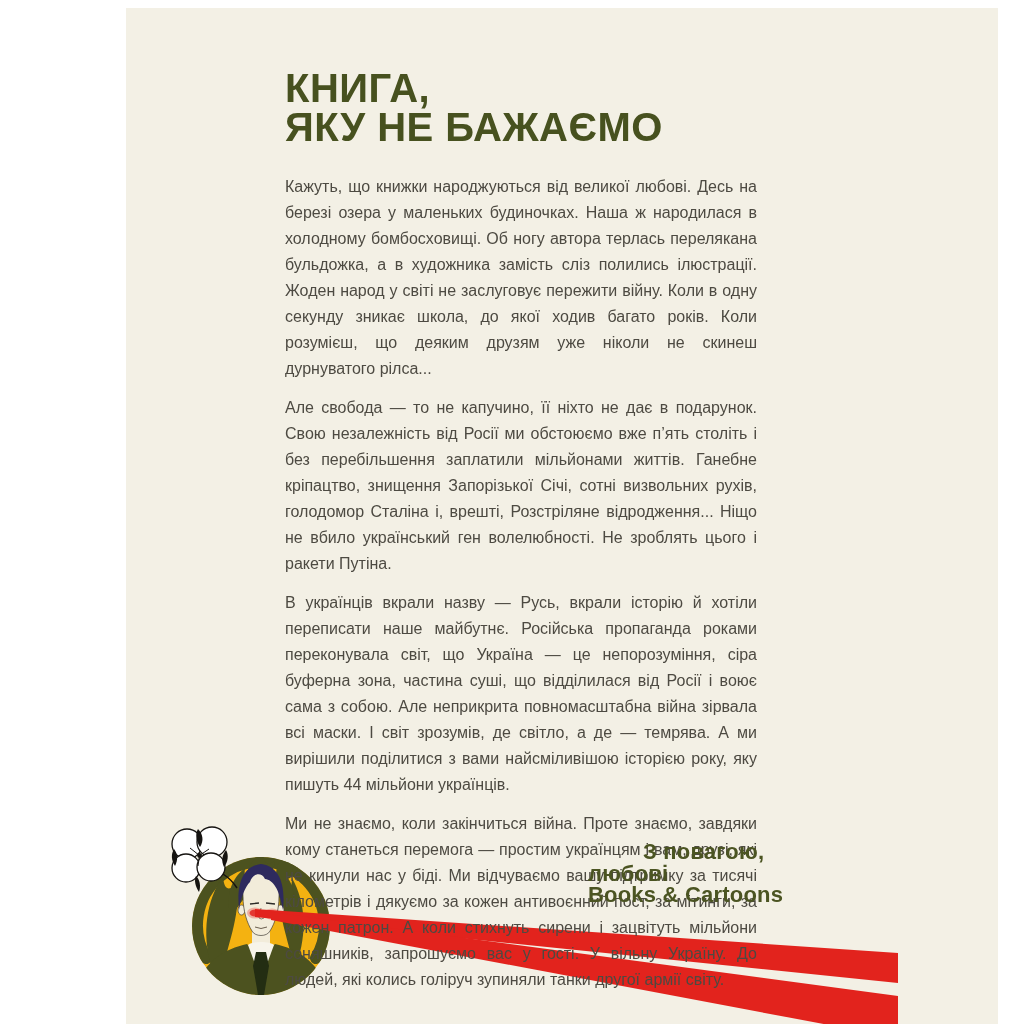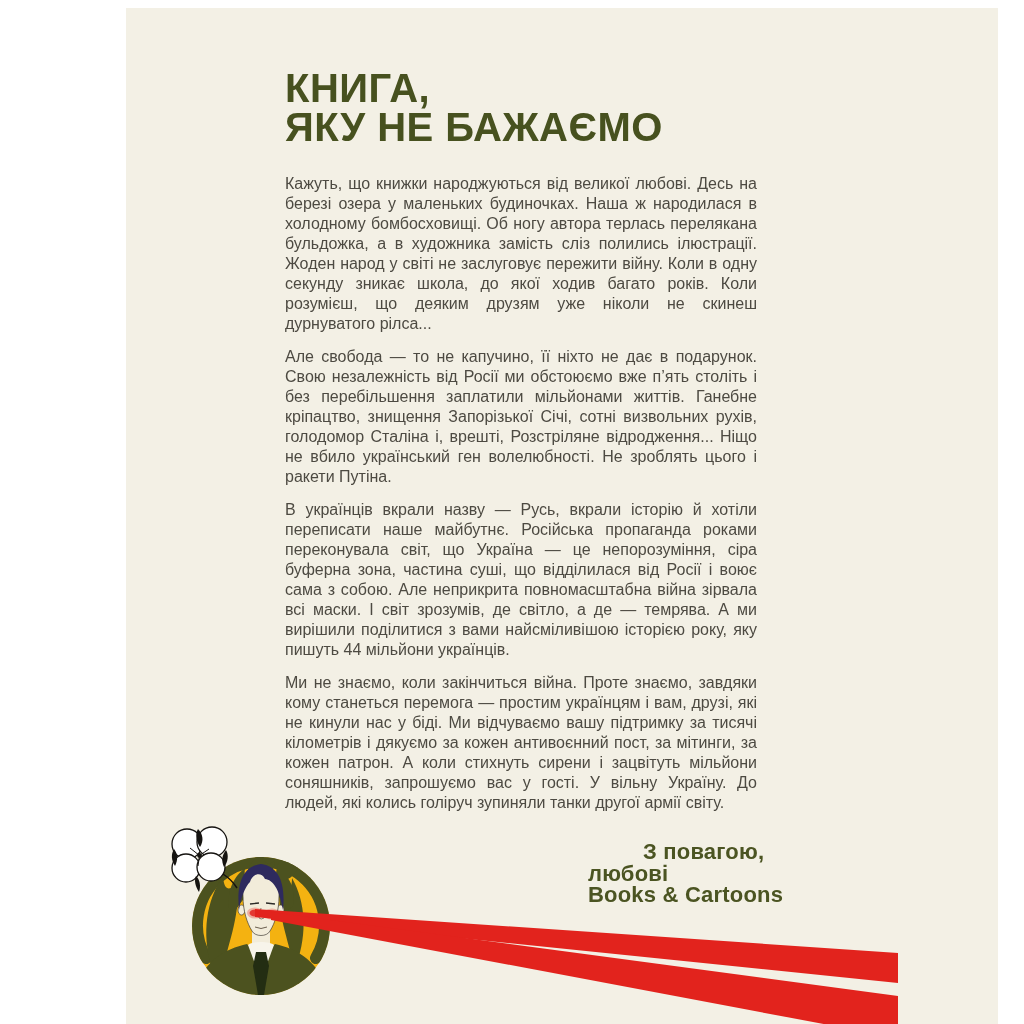--- a/index.html
+++ b/index.html
@@ -4,21 +4,21 @@
 <style>
   html,body{margin:0;padding:0;background:#ffffff;}
   .stage{position:relative;width:1024px;height:1024px;background:var(--margin_bg,#ffffff);overflow:hidden;
          font-family:"Liberation Sans",sans-serif;}
   .page{position:absolute;left:126px;top:8px;width:872px;height:1024px;background:var(--page_bg,#f3f0e5);overflow:hidden;}
   .illu{position:absolute;left:0;top:0;width:772px;height:1024px;z-index:1;pointer-events:none;}
   .content{position:relative;z-index:2;padding:34px 15px 0 159px;width:472px;}
   .title{color:var(--title_green,#47511f);font-weight:700;font-size:40px;line-height:39px;letter-spacing:.5px;}
   .title .t-line{display:block;white-space:nowrap;}
   .title .t-line.indent{padding-left:95px;}
-  .bodytext{margin-top:25px;color:var(--body_text,#4d4a42);font-size:16px;line-height:20px;}
+  .bodytext{margin-top:25px;color:var(--body_text,#4d4a42);font-size:16px;line-height:26px;}
   .bodytext p{margin:13px 0 0 0;text-align:justify;text-justify:inter-word;}
   .bodytext p:first-child{margin-top:0;}
   .signature{position:absolute;left:462px;top:833px;z-index:2;color:var(--signature_green,#4b5422);
              font-size:22px;line-height:21.5px;font-weight:700;letter-spacing:.2px;}
   .signature .s-line{display:block;white-space:nowrap;}
   .signature .s-line.indent{padding-left:55px;}
 </style>
 </head>
 <body>
 

